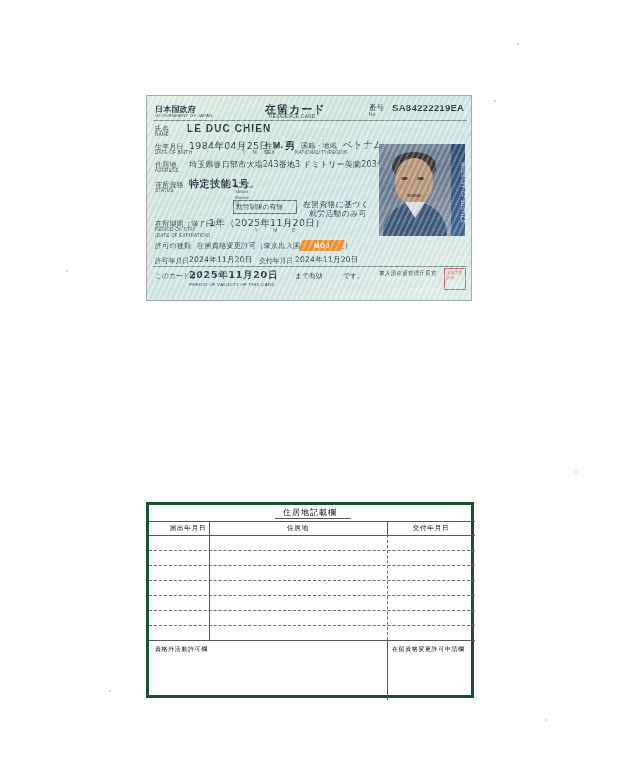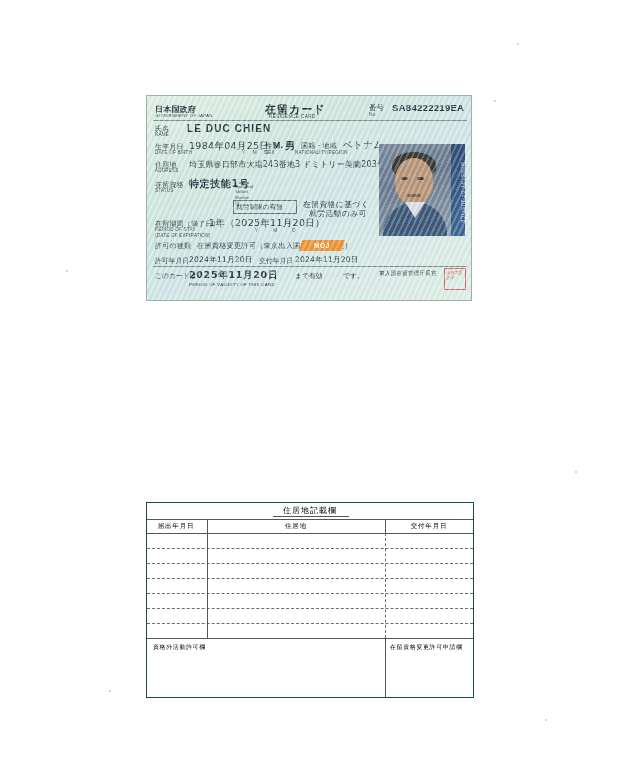--- a/index.html
+++ b/index.html
@@ -176,21 +176,21 @@
     writing-mode: vertical-rl; text-align: center; padding-top: 6px; box-sizing: border-box;
   }
 
   
   #back {
     position: absolute;
     left: 146px;
     top: 502px;
     width: 328px;
     height: 196px;
-    border: 1px solid #14532d;
+    border: 3px solid #14532d;
     box-sizing: border-box;
     background: #ffffff;
   }
   #back-title {
     position: absolute; left: 0; right: 0; top: 2px;
     text-align: center; font-size: 8px; letter-spacing: 1px;
   }
   #back-title-u {
     position: absolute; left: 126px; top: 13px; width: 76px; height: 1px; background: #55565a;
   }
@@ -313,19 +313,19 @@
   <div class="hline dash" style="top:90px;"></div>
   <div class="hline dash" style="top:105px;"></div>
   <div class="hline dash" style="top:120px;"></div>
   <div class="hline" style="top:135px;"></div>
 
   <div class="vline" style="left:60px;top:16px;height:119px;"></div>
   <div class="vline" style="left:238px;top:16px;height:14px;"></div>
   <div class="vline dash" style="left:238px;top:30px;height:105px;"></div>
   <div class="vline" style="left:238px;top:135px;height:60px;"></div>
 
-  <div class="th jp" style="left:2px;top:19px;width:54px;">届出年月日</div>
+  <div class="th jp" style="left:12px;top:19px;width:54px;">届出年月日</div>
   <div class="th jp" style="left:62px;top:19px;width:174px;">住居地</div>
   <div class="th jp" style="left:240px;top:19px;width:84px;">交付年月日</div>
 
   <div class="foot-lbl jp" style="left:6px;top:140px;">資格外活動許可欄</div>
   <div class="foot-lbl jp" style="left:243px;top:140px;">在留資格変更許可申請欄</div>
 </div>
 
 </body></html>

